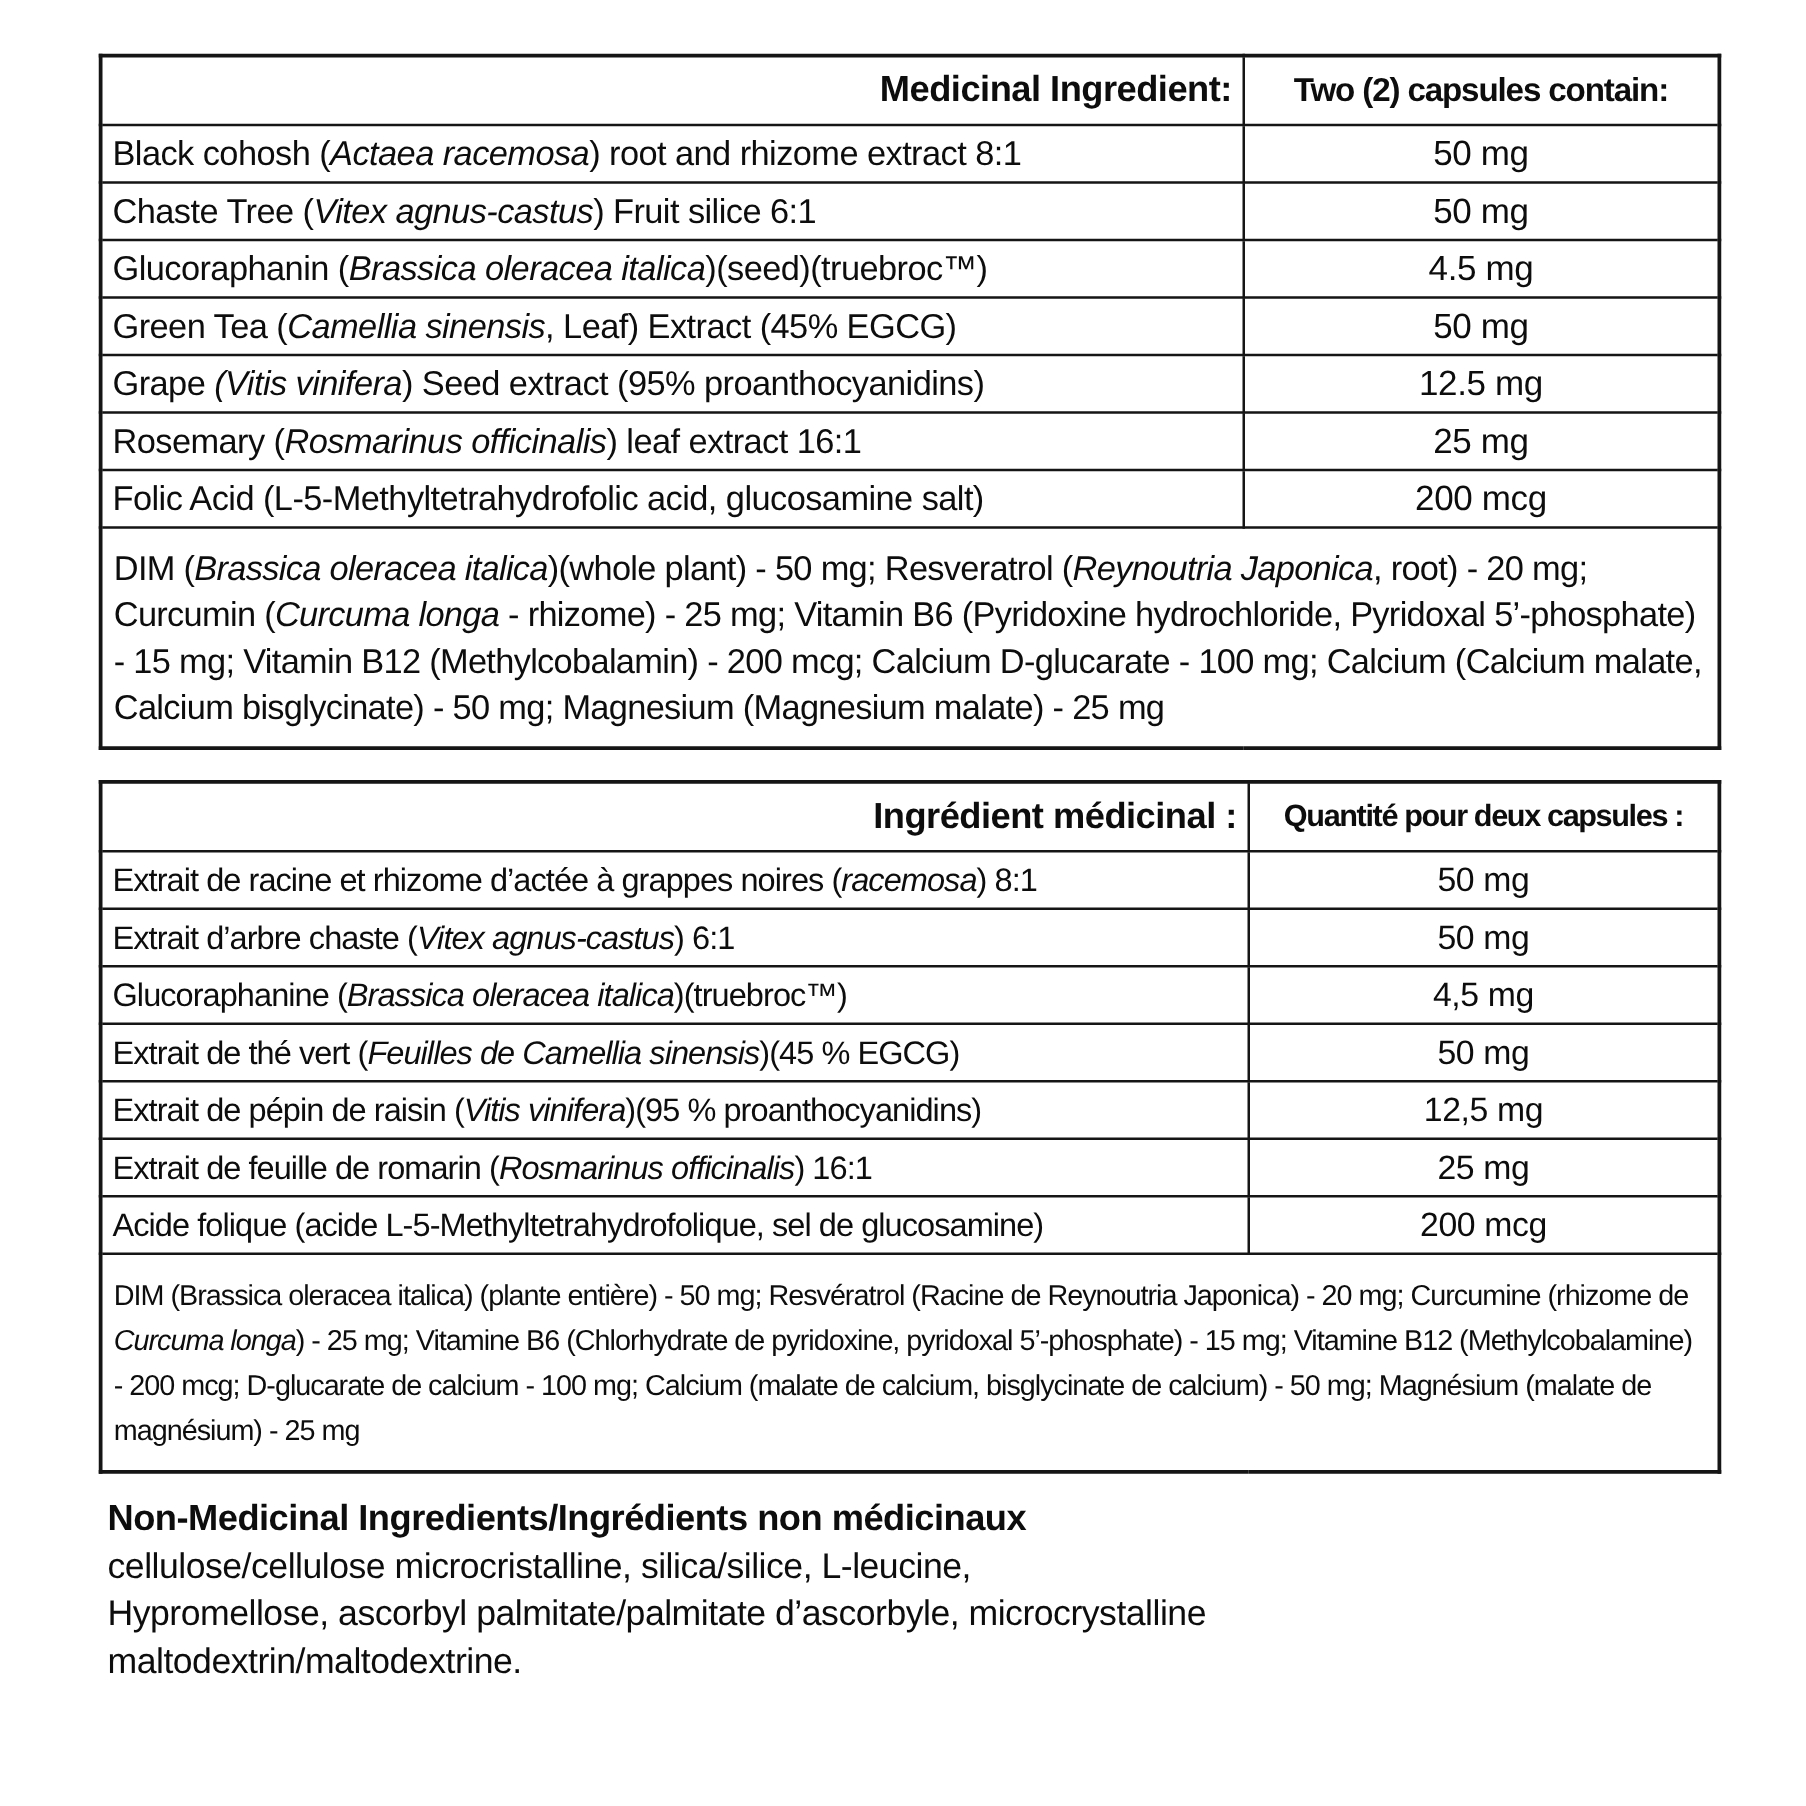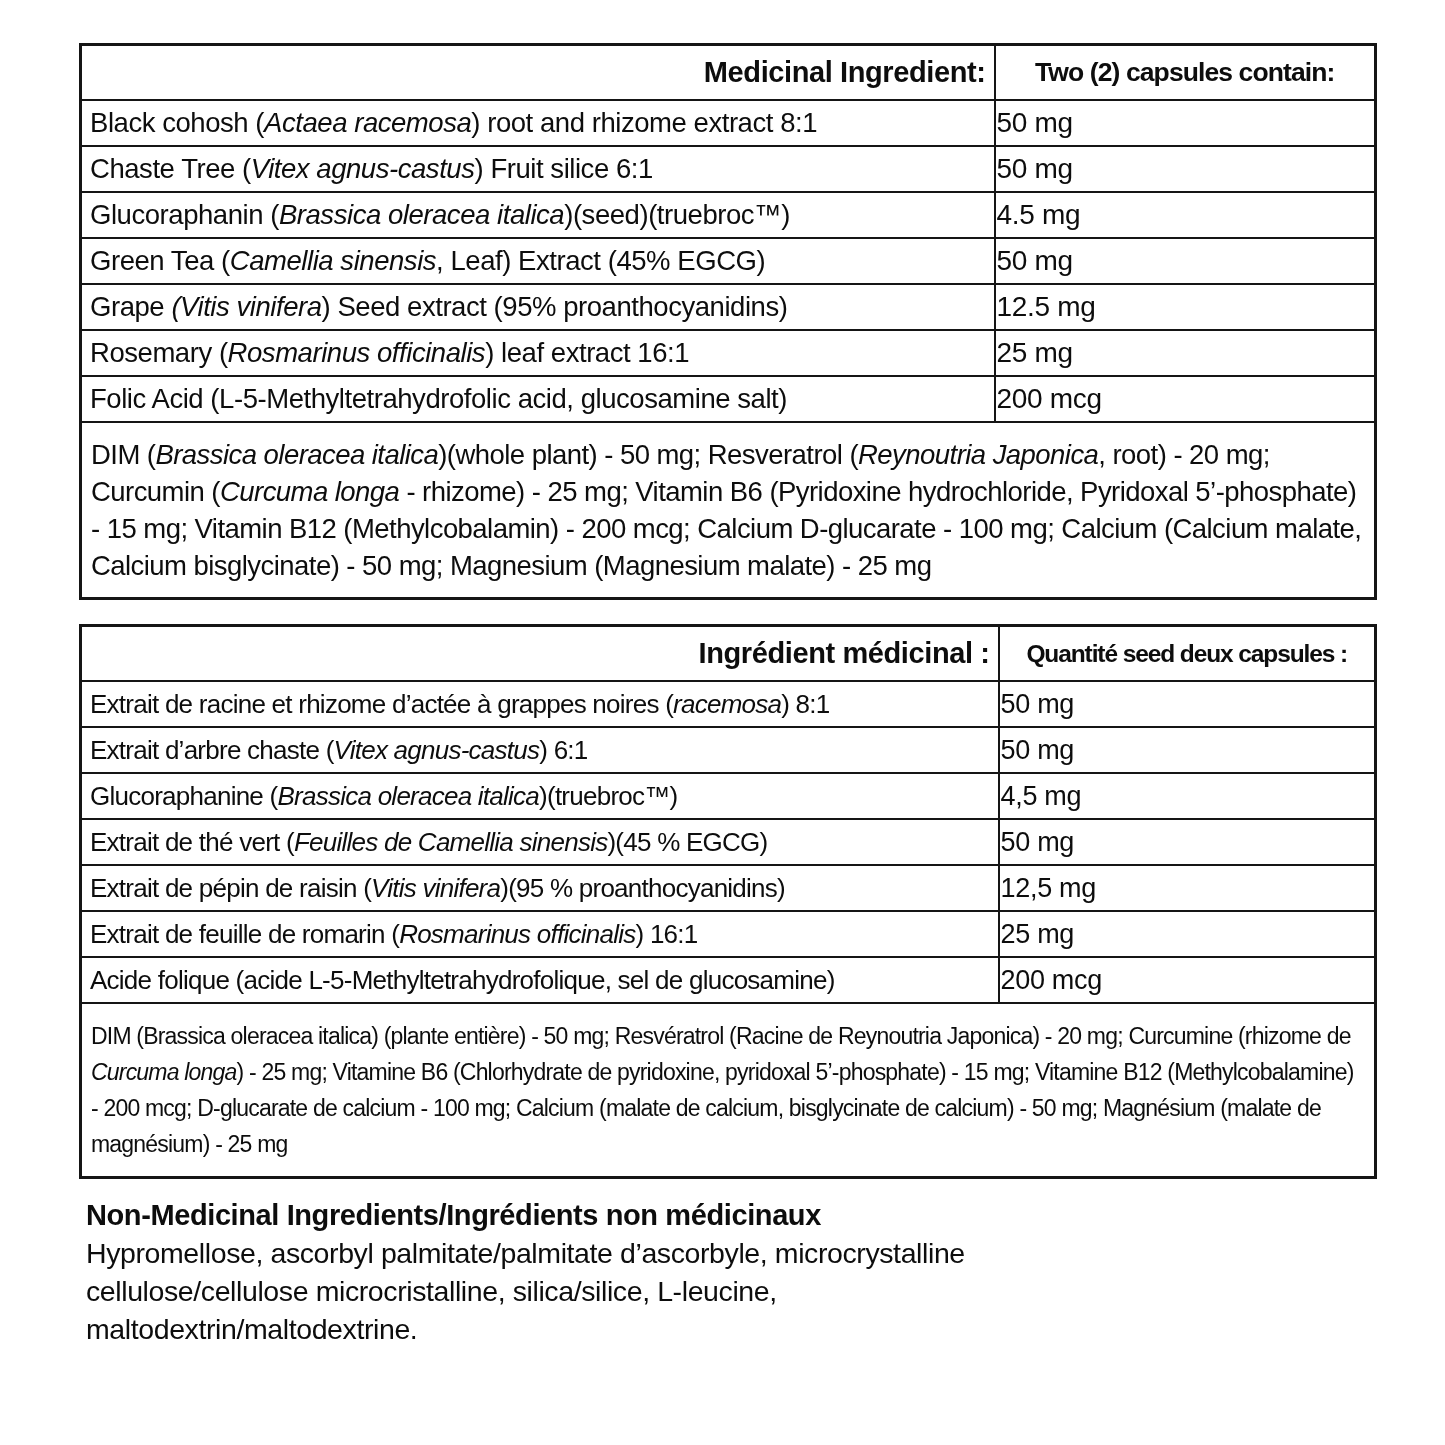--- a/index.html
+++ b/index.html
@@ -59,20 +59,21 @@
     padding: 0 8px;
     height: 44px;
     white-space: nowrap;
     letter-spacing: -0.45px;
   }
   .tbl.fr td.label-cell {
     font-size: 26px;
     letter-spacing: -0.75px;
   }
   td.amount-cell {
+    text-align: center;
     font-size: 28px;
     letter-spacing: -0.3px;
     white-space: nowrap;
   }
   .tbl.fr td.amount-cell { font-size: 27px; }
   td.combined-cell {
     font-size: 27.5px;
     line-height: 37px;
     padding: 13px 9px;
     letter-spacing: -0.55px;
@@ -154,21 +155,21 @@
   </table>
 
   <table class="tbl fr">
     <colgroup>
         <col class="c-ing">
         <col class="c-amt">
       </colgroup>
     <thead>
       <tr>
         <th class="h-ing">Ingrédient médicinal :</th>
-        <th class="h-amt">Quantité seed deux capsules :</th>
+        <th class="h-amt">Quantité pour deux capsules :</th>
       </tr>
     </thead>
     <tbody>
       <tr>
         <td class="label-cell"><span>Extrait de racine et rhizome d’actée à grappes noires (</span><i>racemosa</i><span>) 8:1</span></td>
         <td class="amount-cell">50 mg</td>
       </tr>
       <tr>
         <td class="label-cell"><span>Extrait d’arbre chaste (</span><i>Vitex agnus-castus</i><span>) 6:1</span></td>
         <td class="amount-cell">50 mg</td>
@@ -194,18 +195,18 @@
         <td class="amount-cell">200 mcg</td>
       </tr>
       <tr>
         <td class="combined-cell" colspan="2"><span>DIM (Brassica oleracea italica) (plante entière) - 50 mg; Resvératrol (Racine de Reynoutria Japonica) - 20 mg; Curcumine (rhizome de </span><i>Curcuma longa</i><span>) - 25 mg; Vitamine B6 (Chlorhydrate de pyridoxine, pyridoxal 5’-phosphate) - 15 mg; Vitamine B12 (Methylcobalamine) - 200 mcg; D-glucarate de calcium - 100 mg; Calcium (malate de calcium, bisglycinate de calcium) - 50 mg; Magnésium (malate de magnésium) - 25 mg</span></td>
       </tr>
     </tbody>
   </table>
 
   <div class="nonmed">
     <div class="nonmed-heading">Non-Medicinal Ingredients/Ingrédients non médicinaux</div>
+    <div class="nonmed-line">cellulose/cellulose microcristalline, silica/silice, L-leucine,</div>
     <div class="nonmed-line">Hypromellose, ascorbyl palmitate/palmitate d’ascorbyle, microcrystalline</div>
-    <div class="nonmed-line">cellulose/cellulose microcristalline, silica/silice, L-leucine,</div>
     <div class="nonmed-line">maltodextrin/maltodextrine.</div>
   </div>
 
 </div>
 
 </body></html>

